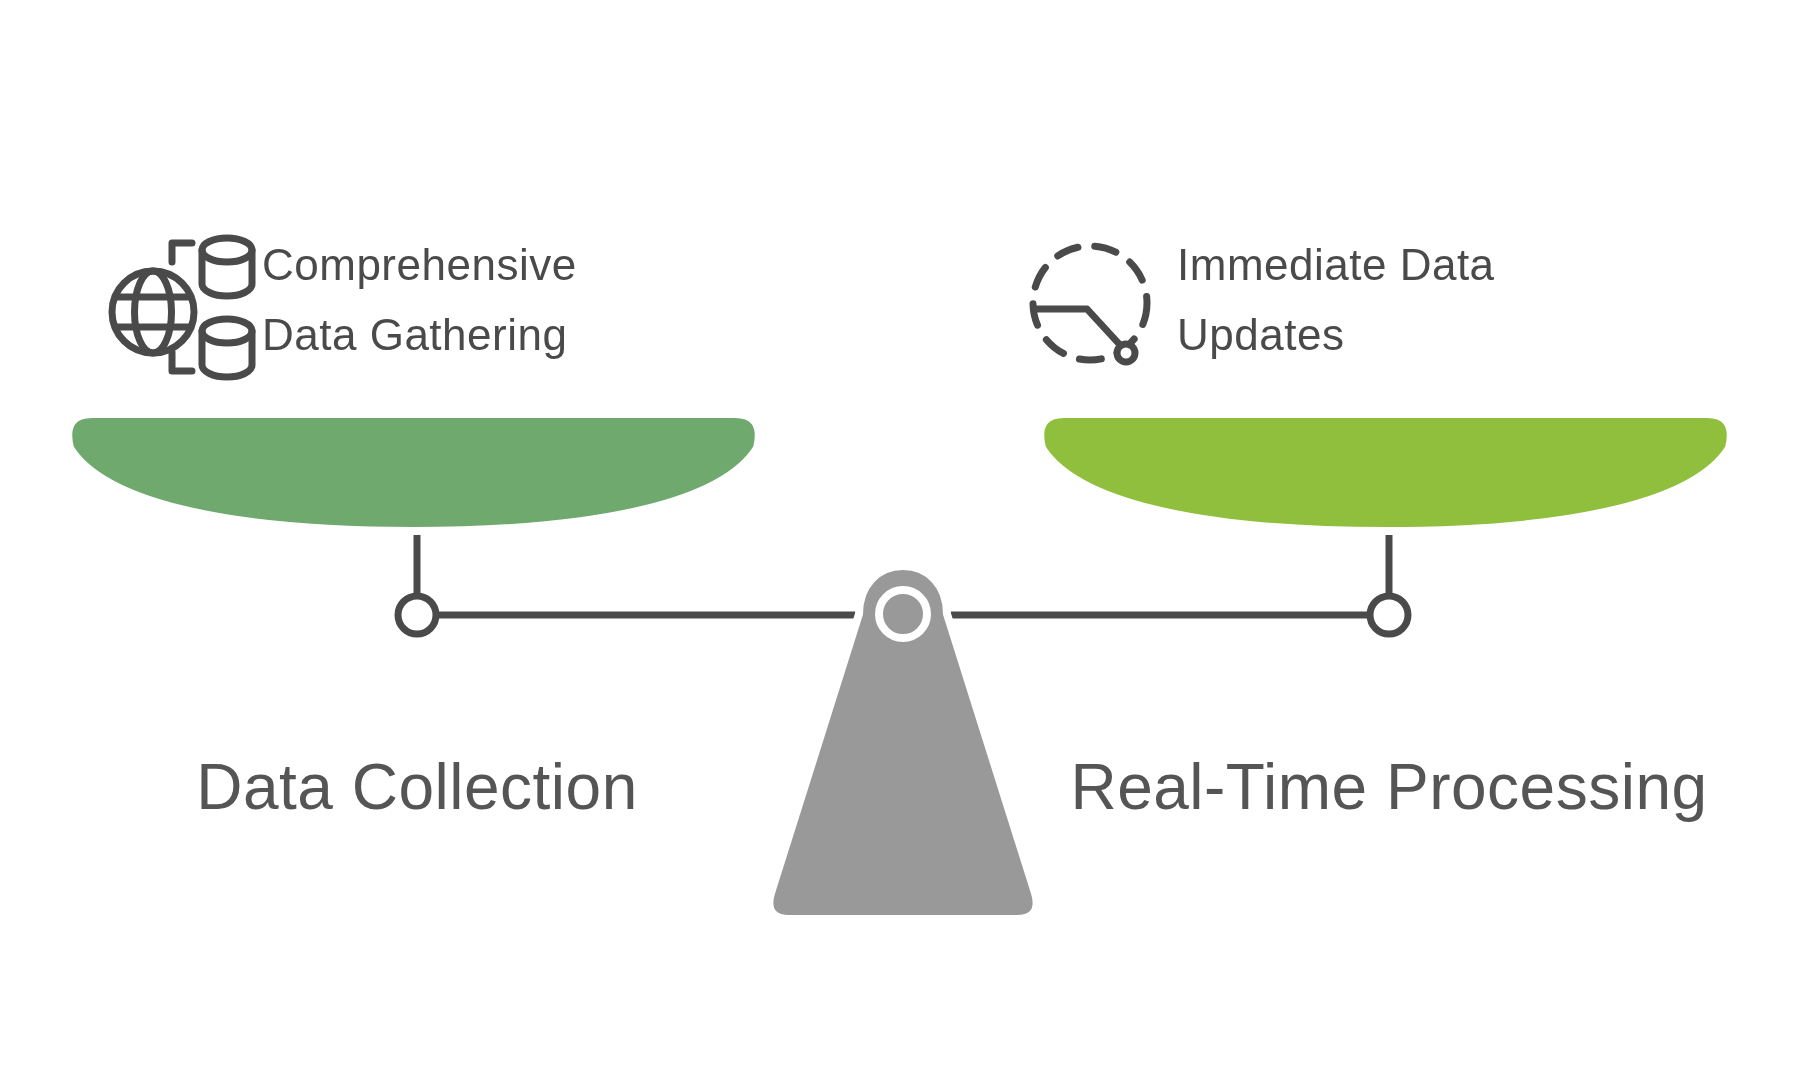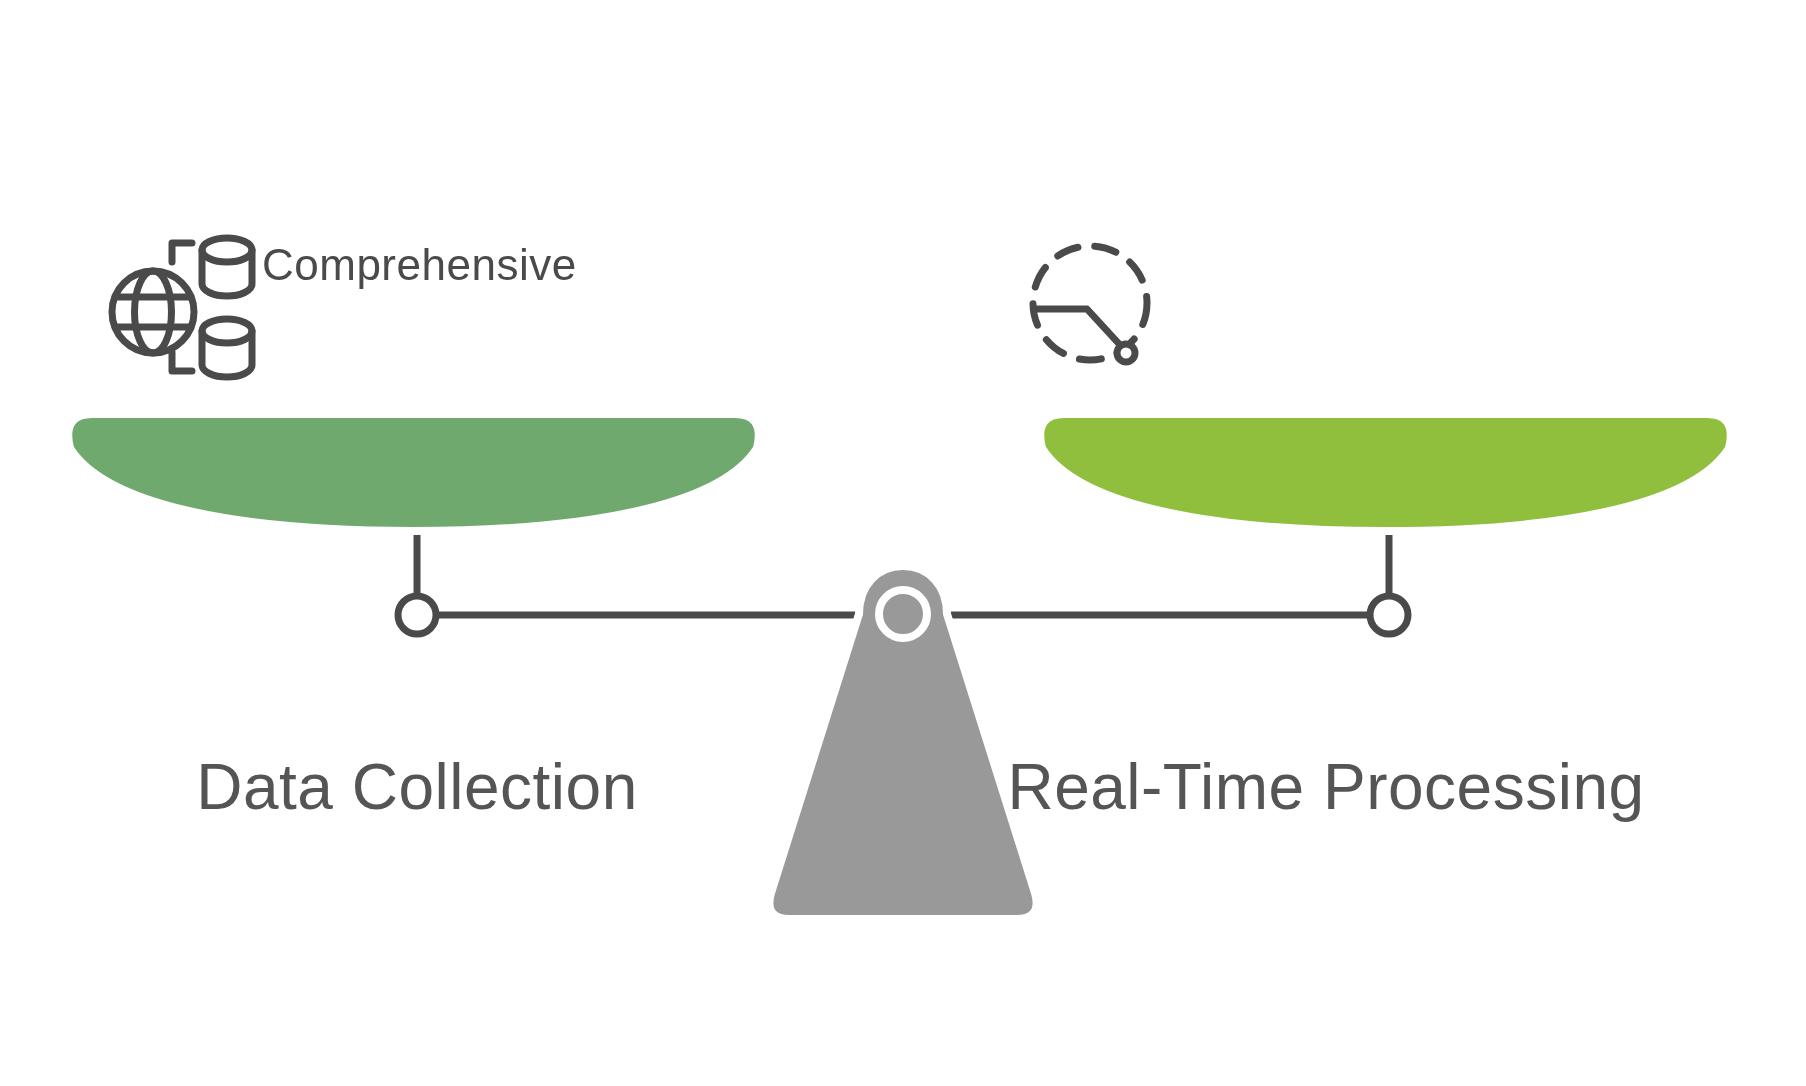--- a/index.html
+++ b/index.html
@@ -25,21 +25,21 @@
   .pan-label {
     position: absolute;
     top: 750px;
     transform: translateX(-50%);
     font-size: 64px;
     color: #555555;
     letter-spacing: 0.5px;
     white-space: nowrap;
   }
   .label-left  { left: 417px; }
-  .label-right { left: 1326px; }
+  .label-right { left: 1389px; }
 
   .icon-stroke { fill: none; stroke-width: 7; stroke-linecap: round; stroke-linejoin: round; }
   .beam-stroke { stroke-width: 7; fill: none; }
   .white-outline { stroke: #ffffff; stroke-width: 8; }
 </style>
 </head>
 <body>
 
 <div class="stage">
 
@@ -82,20 +82,25 @@
 
     <g class="icon-stroke" stroke="#4A4A4A">
       <circle cx="1090" cy="303" r="57" stroke-dasharray="22 17"></circle>
       <path d="M 1036,309 H 1087 L 1121,346"></path>
       <circle cx="1126" cy="353" r="9" fill="#ffffff"></circle>
     </g>
   </svg>
 
   <div class="heading" style="left:262px; top:230px;">
     <span>Comprehensive</span>
+    <span>Data Gathering</span>
   </div>
 
+  <div class="heading" style="left:1177px; top:230px;">
+    <span>Immediate Data</span>
+    <span>Updates</span>
+  </div>
 
   <div class="pan-label label-left">Data Collection</div>
 
   <div class="pan-label label-right">Real-Time Processing</div>
 
 </div>
 
 </body></html>

